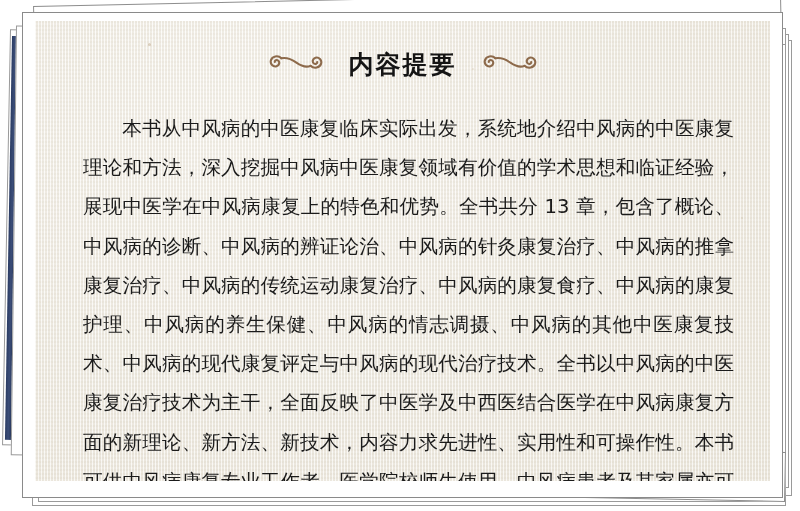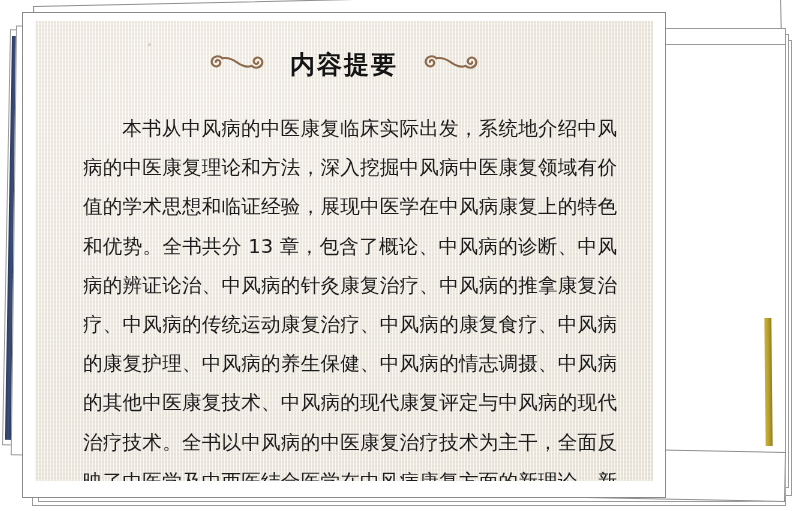--- a/index.html
+++ b/index.html
@@ -104,21 +104,21 @@
     background: linear-gradient(to right, #c9b23a 0%, #b8a02e 50%, #8f7c1f 100%);
     transform: rotate(-0.6deg);
     z-index: 4;
   }
 
   
   #front-page {
     position: absolute;
     left: 22px;
     top: 12px;
-    width: 644px;
+    width: 761px;
     height: 486px;
     background: #ffffff;
     border: 1px solid #8a8a8a;
     box-sizing: border-box;
     z-index: 10;
   }
 
   #paper {
     position: absolute;
     left: 12px;

